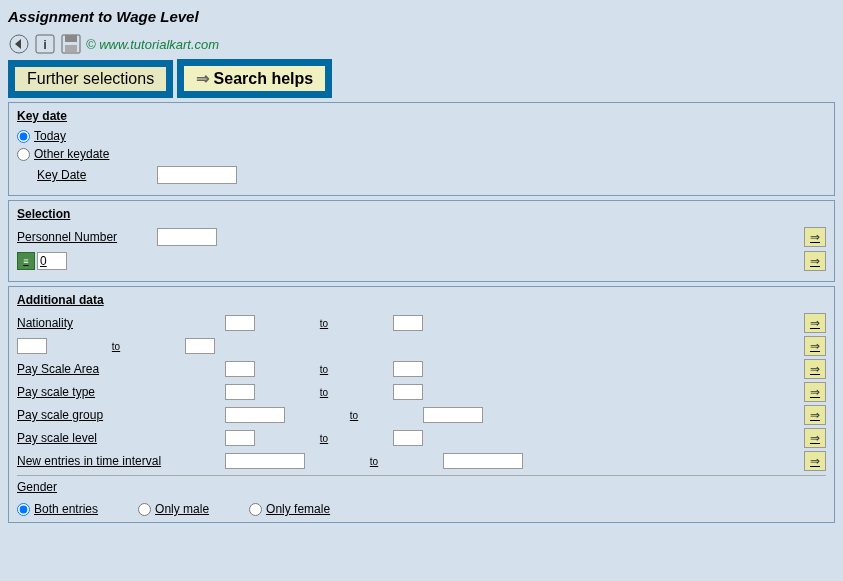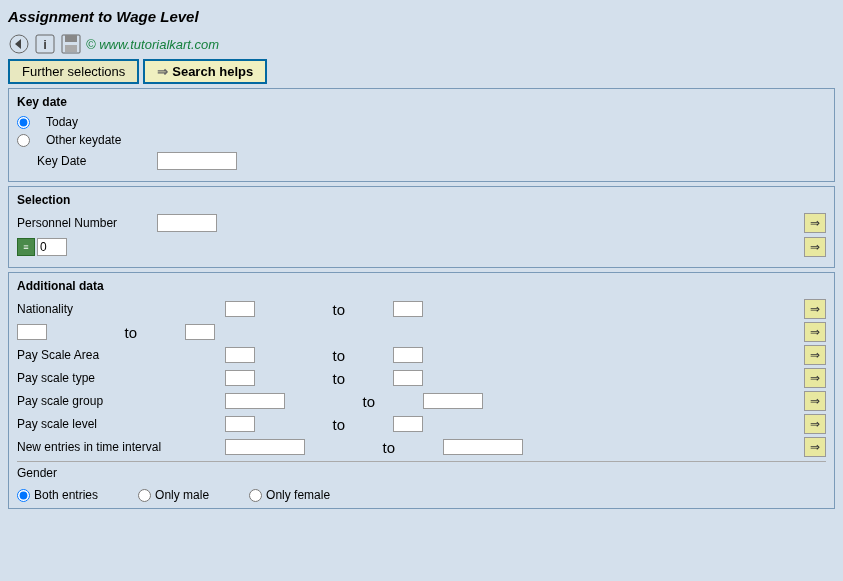--- a/index.html
+++ b/index.html
@@ -41,40 +41,41 @@
       cursor: pointer;
     }
     .tab-bar {
       display: flex;
       align-items: center;
       margin-bottom: 4px;
       padding: 0 4px;
     }
     .tab-btn {
       background: #e8e8c0;
-      border: 2px solid #0369a1;
+      border: 7px solid #0369a1;
       padding: 3px 12px;
-      font-size: 13px;
+      font-size: 16px;
       cursor: pointer;
       display: flex;
       align-items: center;
       gap: 4px;
     }
     .tab-btn.active {
       background: #f0f0c0;
       font-weight: bold;
     }
     .tab-arrow {
       color: #666;
     }
     .section {
       background: #d4e0ec;
       border: 1px solid #7a9ab8;
       margin: 4px;
       padding: 6px 8px;
+      text-decoration: underline;
     }
     .section-title {
       font-weight: bold;
       font-size: 12px;
       margin-bottom: 6px;
       color: #000;
     }
     .form-row {
       display: flex;
       align-items: center;
@@ -89,21 +90,21 @@
     .form-input {
       border: 1px solid #999;
       background: #fff;
       height: 18px;
       font-size: 12px;
       padding: 0 2px;
     }
     .radio-group {
       display: flex;
       align-items: center;
-      gap: 16px;
+      gap: 4px;
       margin-bottom: 4px;
     }
     .radio-label {
       font-size: 12px;
       color: #000;
     }
     .arrow-btn {
       width: 22px;
       height: 20px;
       background: #e8e8a0;
@@ -126,22 +127,22 @@
       border: 1px solid #2a6a2a;
       display: flex;
       align-items: center;
       justify-content: center;
       color: #fff;
       font-size: 9px;
       margin-right: 2px;
     }
     .to-label {
       width: 42px;
-      text-align: right;
-      font-size: 15px;
+      text-align: center;
+      font-size: 10px;
     }
     .additional-row {
       display: flex;
       align-items: center;
       margin-bottom: 3px;
       gap: 48px;
     }
     .additional-label {
       width: 160px;
       font-size: 12px;

